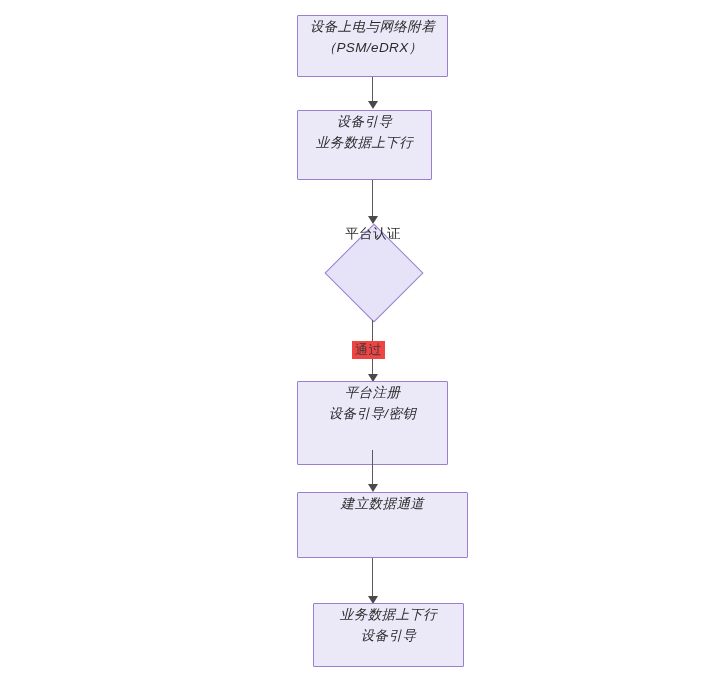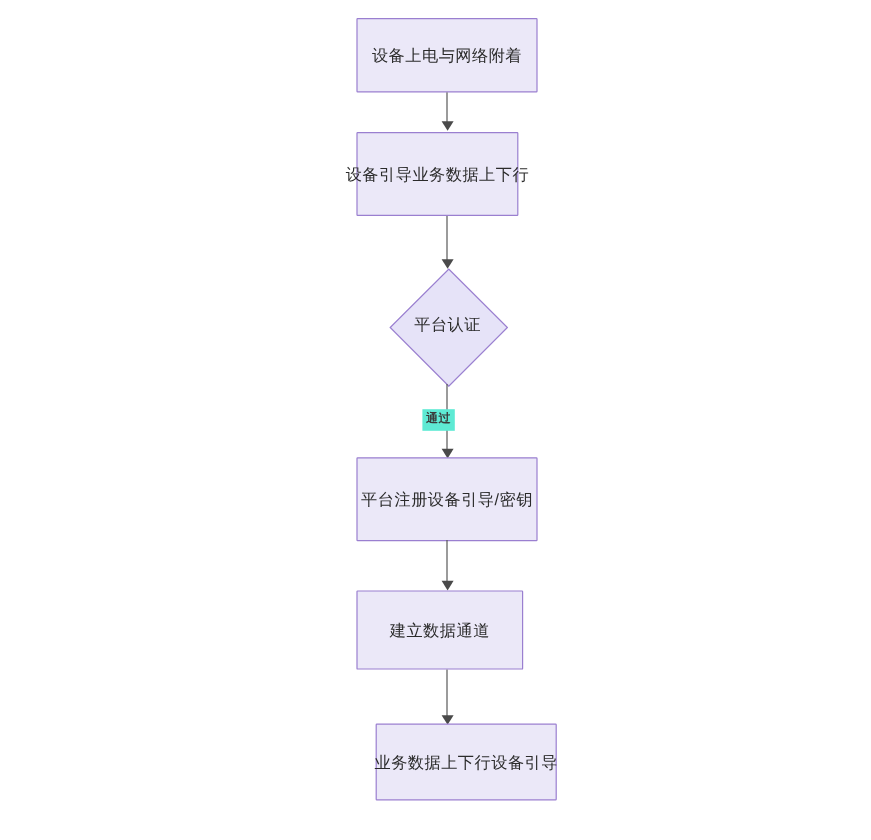--- a/index.html
+++ b/index.html
@@ -21,47 +21,47 @@
     top: 0;
     width: 726px;
     height: 700px;
   }
 
   
   .node {
     position: absolute;
     box-sizing: border-box;
     display: flex;
-    flex-direction: row;
+    flex-direction: column;
     align-items: center;
-    justify-content: center;
+    justify-content: flex-start;
     text-align: center;
+    font-style: italic;
   }
 
   .node-rect {
     background: #ebe8f8;
     border: 1px solid #9a7fd0;
     border-radius: 1px;
   }
 
   .node-line {
     color: #2b2b2b;
     font-size: 13.5px;
     line-height: 21px;
     letter-spacing: 0.4px;
     white-space: nowrap;
   }
 
   
   .node-diamond {
     position: absolute;
     display: flex;
-    align-items: center;
+    align-items: flex-start;
     justify-content: center;
-    font-family: Liberation Mono, monospace;
   }
   .node-diamond .diamond-shape {
     position: absolute;
     left: 50%;
     top: 50%;
     width: 68px;
     height: 68px;
     margin-left: -34px;
     margin-top: -34px;
     background: #e6e3f8;
@@ -87,37 +87,37 @@
   .edge-head {
     position: absolute;
     width: 0;
     height: 0;
     border-left: 5px solid transparent;
     border-right: 5px solid transparent;
     border-top: 8px solid #4a4a4a;
   }
   .edge-label {
     position: absolute;
-    background: #5eead4;
+    background: #ef4444;
     color: #3a3a3a;
-    font-size: 10px;
+    font-size: 13px;
     line-height: 16px;
     letter-spacing: 0.4px;
     padding: 1px 3px;
     white-space: nowrap;
-    font-weight: bold;
   }
 </style>
 </head>
 <body>
 
 <div id="flow-canvas">
 
   <div class="node node-rect" style="left:297px; top:15px; width:151px; height:62px;">
     <div class="node-line">设备上电与网络附着</div>
+    <div class="node-line">（PSM/eDRX）</div>
   </div>
 
   <div class="edge" style="left:372px; top:77px; height:26px;"></div>
   <div class="edge-head" style="left:368px; top:101px;"></div>
 
   <div class="node node-rect" style="left:297px; top:110px; width:135px; height:70px;">
     <div class="node-line">设备引导</div>
     <div class="node-line">业务数据上下行</div>
   </div>
 
@@ -126,29 +126,29 @@
 
   <div class="node-diamond" style="left:325px; top:224px; width:96px; height:96px;">
     <div class="diamond-shape"></div>
     <div class="diamond-label">平台认证</div>
   </div>
 
   <div class="edge" style="left:372px; top:320px; height:57px;"></div>
   <div class="edge-head" style="left:368px; top:374px;"></div>
   <div class="edge-label" style="left:352px; top:341px;">通过</div>
 
-  <div class="node node-rect" style="left:297px; top:381px; width:151px; height:70px;">
+  <div class="node node-rect" style="left:297px; top:381px; width:151px; height:84px;">
     <div class="node-line">平台注册</div>
     <div class="node-line">设备引导/密钥</div>
   </div>
 
   <div class="edge" style="left:372px; top:450px; height:36px;"></div>
   <div class="edge-head" style="left:368px; top:484px;"></div>
 
-  <div class="node node-rect" style="left:297px; top:492px; width:139px; height:66px;">
+  <div class="node node-rect" style="left:297px; top:492px; width:171px; height:66px;">
     <div class="node-line">建立数据通道</div>
   </div>
 
   <div class="edge" style="left:372px; top:558px; height:40px;"></div>
   <div class="edge-head" style="left:368px; top:596px;"></div>
 
   <div class="node node-rect" style="left:297px; top:603px; width:151px; height:64px;margin-left:16px;">
     <div class="node-line">业务数据上下行</div>
     <div class="node-line">设备引导</div>
   </div>

